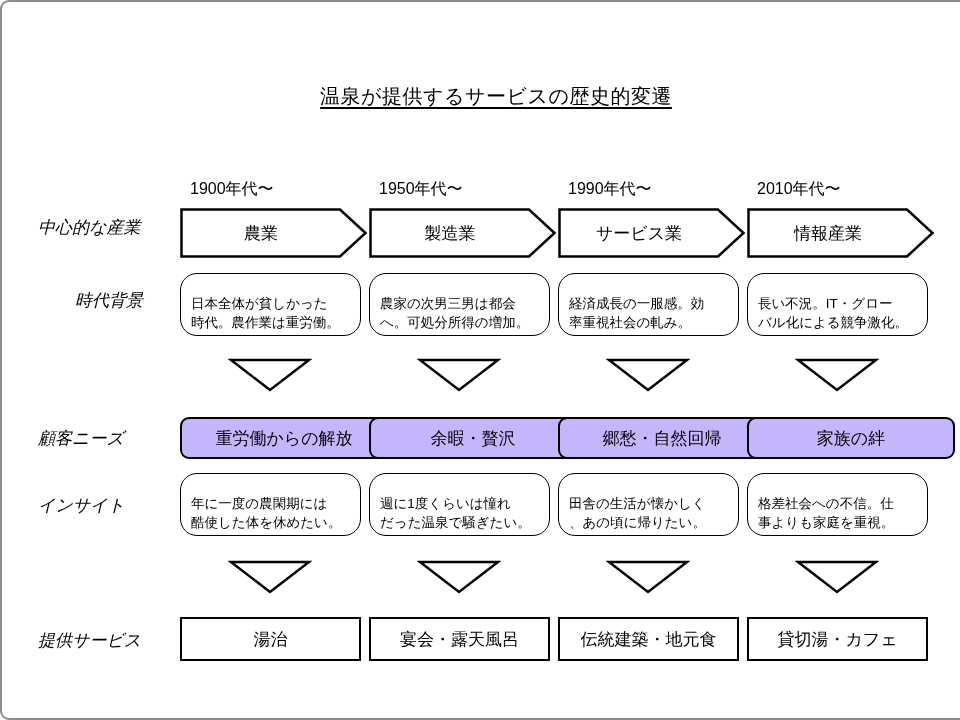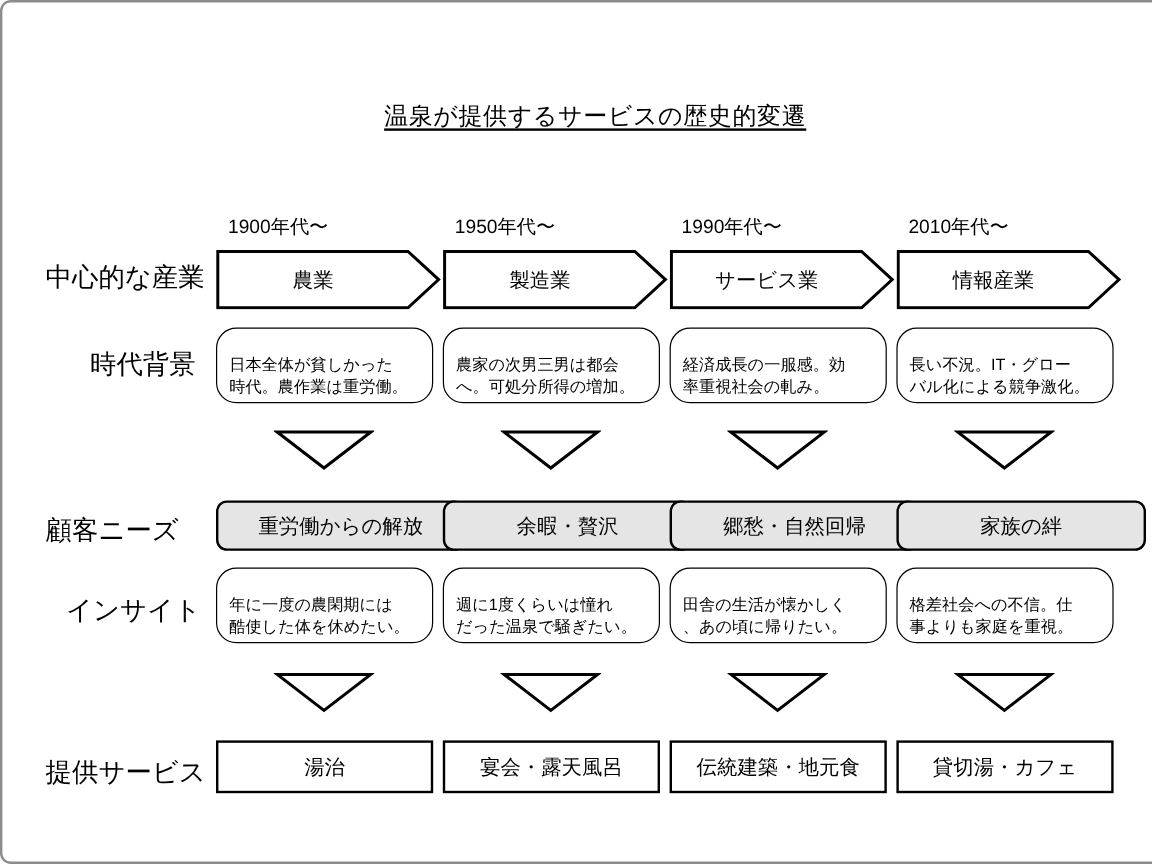--- a/index.html
+++ b/index.html
@@ -6,25 +6,25 @@
   .slide{
     position:relative;width:956px;height:716px;background:#ffffff;
     border:2px solid #8c8c8c;border-radius:9px;overflow:hidden;
     font-family:"Liberation Sans","DejaVu Sans",sans-serif;color:#000;padding-left:32px;
   }
   .title{
     position:absolute;top:81px;left:0;width:100%;text-align:center;
     font-size:20px;letter-spacing:0.5px;text-decoration:underline;
     text-underline-offset:4px;
   }
-  .row-label{position:absolute;left:36px;font-size:22px;white-space:nowrap;}
+  .row-label{position:absolute;left:36px;font-size:17px;white-space:nowrap;font-style:italic;}
   .lbl-industry{top:214px;}
   .lbl-background{top:287px;margin-left:37px;}
   .lbl-needs{top:425px;}
-  .lbl-insight{top:492px;margin-left:17px;}
+  .lbl-insight{top:492px;}
   .lbl-service{top:627px;}
 
   .col{position:absolute;top:0;width:188px;height:720px;}
   .col .era{
     position:absolute;top:177px;left:10px;font-size:16px;white-space:nowrap;
   }
   .arrow{position:absolute;top:206px;left:0;width:188px;height:50px;}
   .arrow svg{position:absolute;top:0;left:0;}
   .arrow-label{
     position:absolute;top:0;left:0;width:162px;height:50px;
@@ -39,21 +39,21 @@
   .rbox span{
     font-size:13.5px;line-height:1.4;white-space:pre-line;display:block;
   }
   .box-bg{top:271px;}
   .box-insight{top:471px;}
   .tri{position:absolute;left:48px;width:84px;height:36px;}
   .tri1{top:355px;}
   .tri2{top:557px;}
   .nbox{
     position:absolute;top:415px;left:0;width:208px;height:42px;box-sizing:border-box;
-    background:#e5e5e5;border:2px solid #000;border-radius:9px;
+    background:#c4b5fd;border:2px solid #000;border-radius:9px;
     display:flex;align-items:center;justify-content:center;font-size:17px;
   }
   .sbox{
     position:absolute;top:615px;left:0;width:181px;height:44px;box-sizing:border-box;
     background:#fff;border:2px solid #000;
     display:flex;align-items:center;justify-content:center;font-size:17px;
   }
   .c0{left:178px;} .c1{left:367px;} .c2{left:556px;} .c3{left:745px;}
 </style>
 </head>

